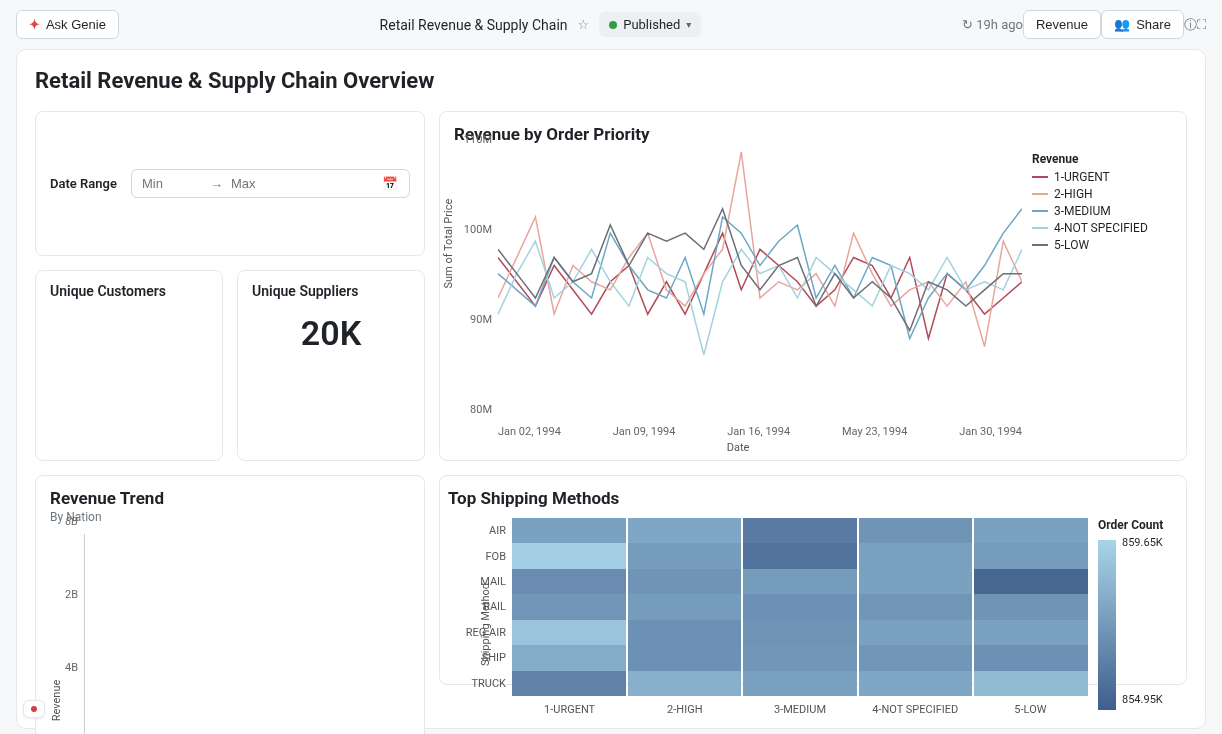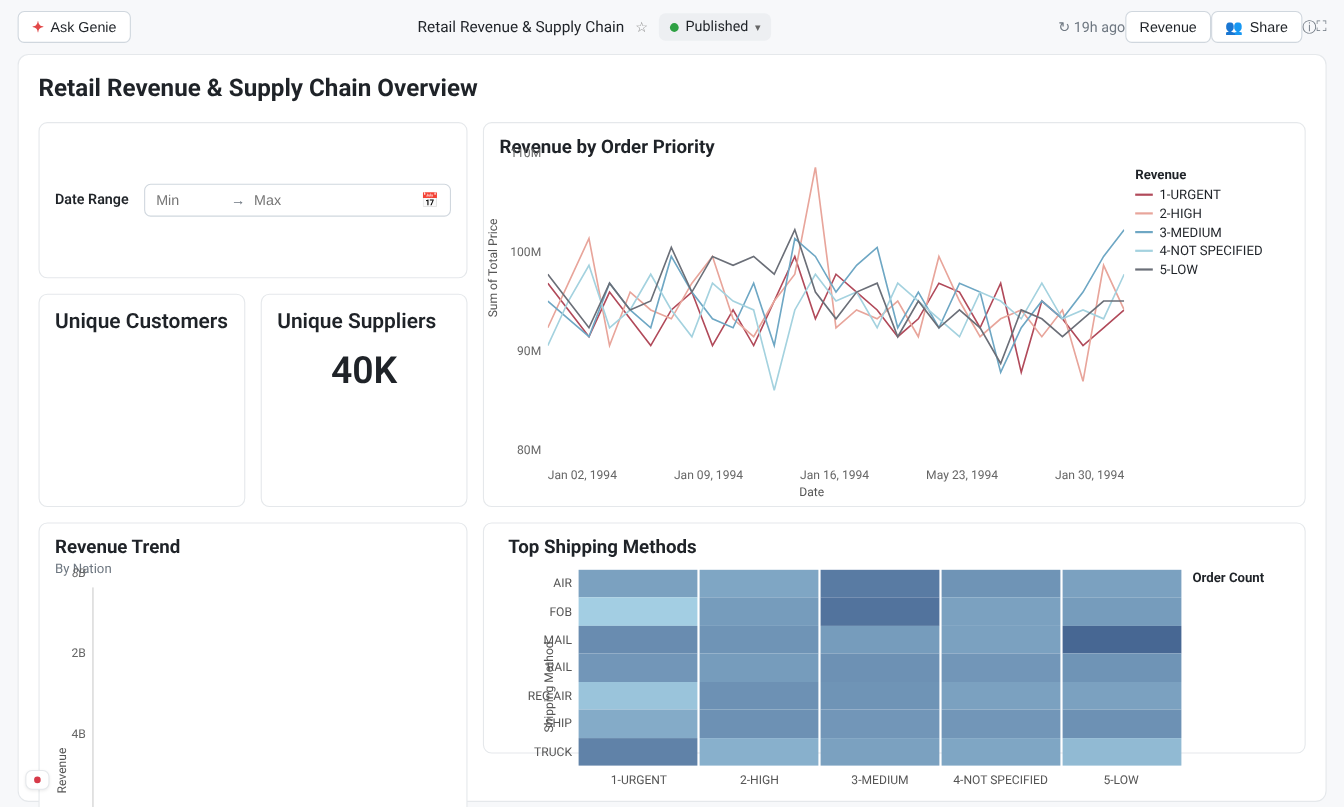--- a/index.html
+++ b/index.html
@@ -125,21 +125,21 @@
     display: flex;
     gap: 14px;
   }
   .kpi-card {
     flex: 1;
     border: 1px solid #e5e8eb;
     border-radius: 8px;
     padding: 12px 14px 18px;
     text-align: center;
   }
-  .kpi-title { font-weight: 600; font-size: 19px; text-align: left; margin-bottom: 14px; }
+  .kpi-title { font-weight: 600; font-size: 14px; text-align: left; margin-bottom: 14px; }
   .kpi-value { font-size: 34px; font-weight: 600; }
 
   
   .trend-card {
     grid-column: 1;
     grid-row: 3;
     padding: 12px 14px 8px;
     height: 420px;
     position: relative;
   }
@@ -177,21 +177,21 @@
   .line-x-title { position: absolute; left: 50%; bottom: -2px; transform: translateX(-50%); font-size: 11px; color: #555; }
   .line-legend { width: 140px; font-size: 12px; }
   .line-legend-title { font-weight: 700; margin-bottom: 4px; }
   .line-legend-item { display: flex; align-items: center; gap: 6px; margin: 3px 0; }
   .line-sw { width: 16px; height: 2px; display: inline-block; }
 
   
   .heat-card {
     grid-column: 2;
     grid-row: 3;
-    padding: 12px 22px;
+    padding: 12px 8px;
     height: 210px;
   }
   .heat-wrap { display: flex; gap: 10px; margin-top: 10px; }
   .heat-chart { flex: 1; position: relative; padding-left: 64px; padding-bottom: 22px; height: 200px; }
   .heat-y-label { position: absolute; left: -4px; top: 50%; transform: rotate(-90deg); transform-origin: center; font-size: 11px; color: #555; }
   .heat-rows { position: absolute; left: 64px; right: 0; top: 0; bottom: 22px; display: flex; flex-direction: column; }
   .heat-row { flex: 1; display: flex; gap: 2px; }
   .heat-cell { flex: 1; }
   .heat-row-labels { position: absolute; left: 14px; top: 0; bottom: 22px; width: 48px; display: flex; flex-direction: column; }
   .heat-row-labels span { flex: 1; display: flex; align-items: center; justify-content: flex-end; font-size: 11px; color: #555; padding-right: 4px; }
@@ -272,21 +272,21 @@
         <span class="cal-icon">📅</span>
       </div>
     </div>
 
     <div class="kpi-row">
       <div class="kpi-card">
         <div class="kpi-title">Unique Customers</div>
       </div>
       <div class="kpi-card">
         <div class="kpi-title">Unique Suppliers</div>
-        <div class="kpi-value">40K</div>
+        <div class="kpi-value">20K</div>
       </div>
     </div>
 
     <div class="card trend-card">
       <div class="card-title">Revenue Trend</div>
       <div class="card-sub">By Nation</div>
 
       <div class="bar-chart">
         <div class="bar-y-label">Revenue</div>
         <div class="bar-y-axis" id="bar-y-axis">
@@ -495,20 +495,27 @@
           <div class="heat-x-labels" id="heat-x-labels">
               <span>1-URGENT</span>
               <span>2-HIGH</span>
               <span>3-MEDIUM</span>
               <span>4-NOT SPECIFIED</span>
               <span>5-LOW</span>
             </div>
         </div>
         <div class="heat-scale">
           <div class="heat-scale-title">Order Count</div>
+          <div class="heat-scale-row">
+            <div class="heat-grad"></div>
+            <div class="heat-scale-labels">
+              <span>859.65K</span>
+              <span>854.95K</span>
+            </div>
+          </div>
         </div>
       </div>
     </div>
 
   </div>
 
   <div class="float-widget">
     <span class="rd"></span>
   </div>
 </div>

